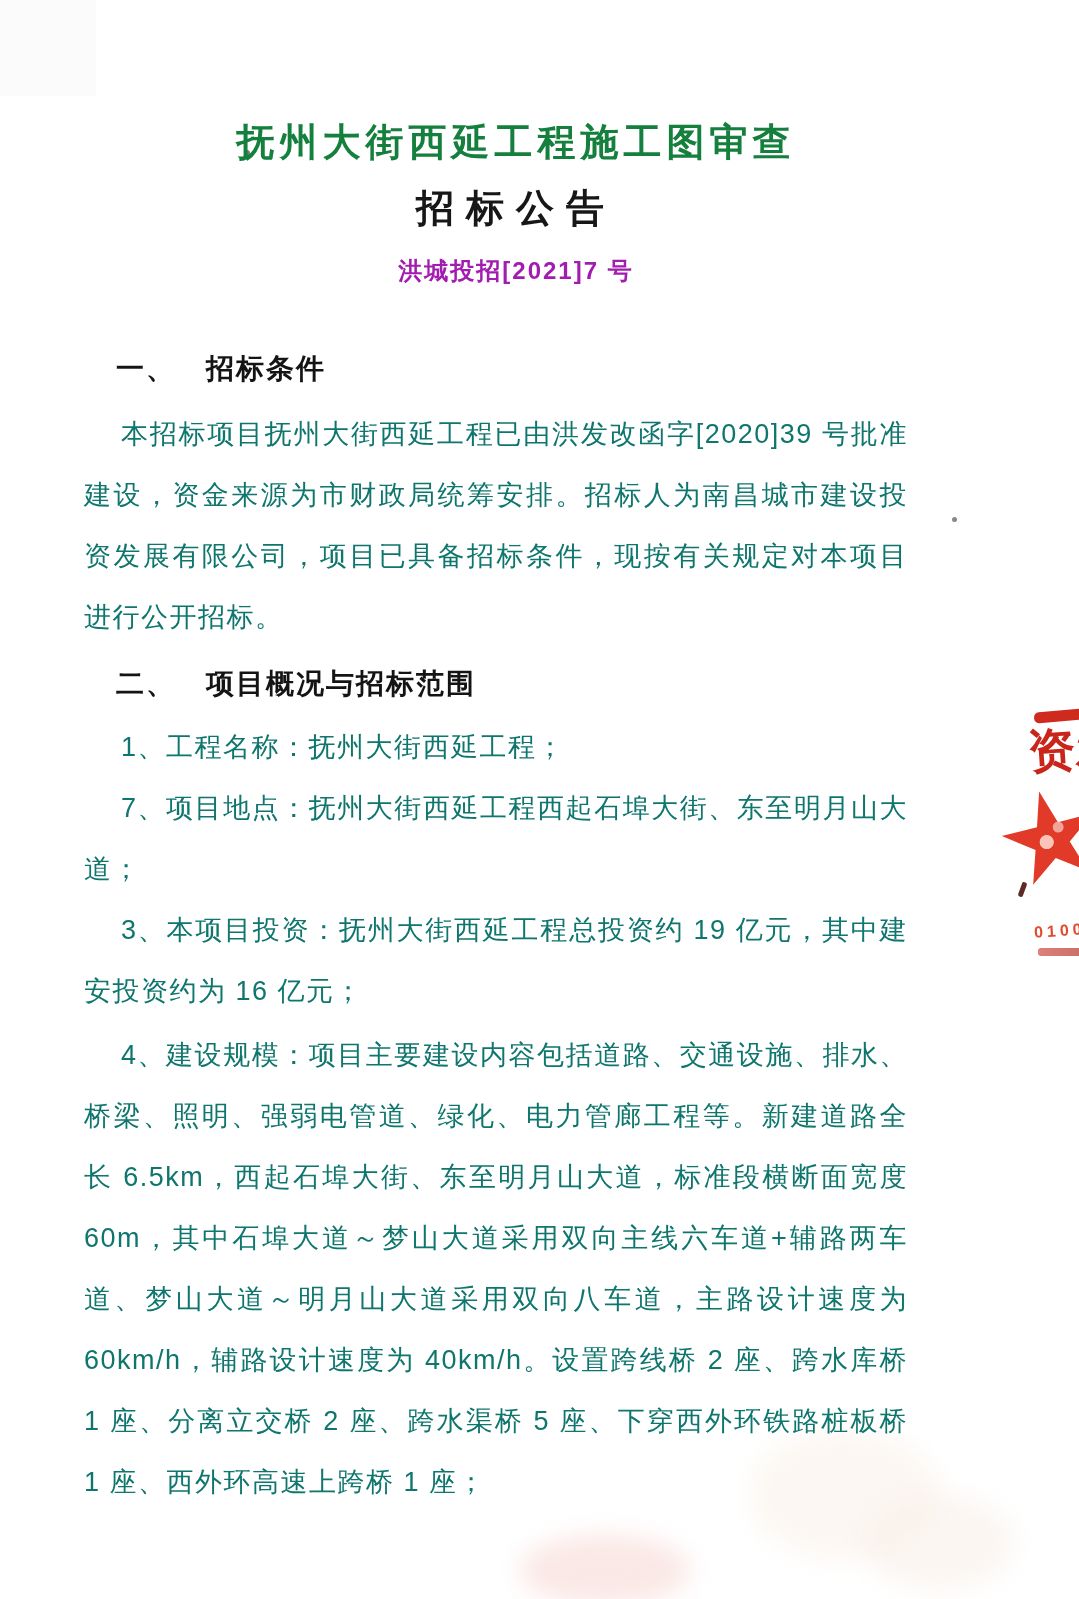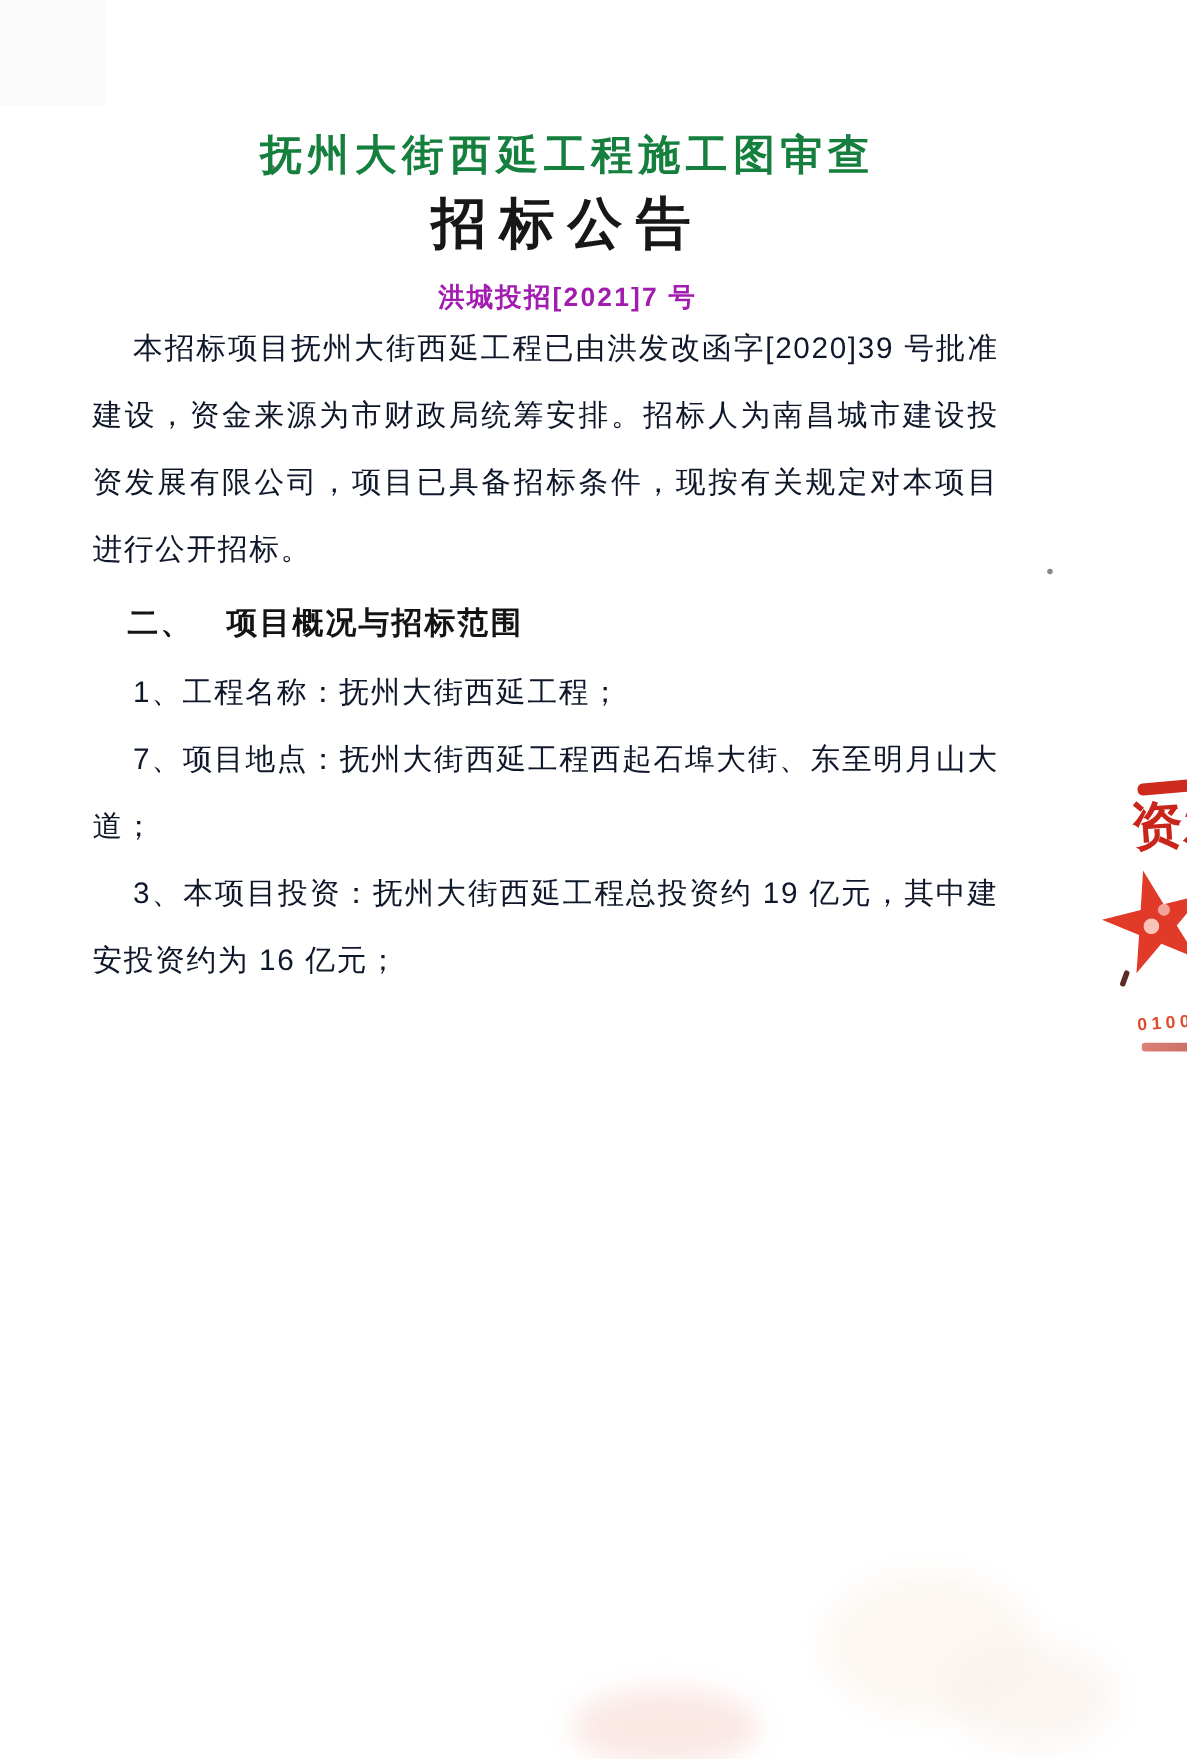--- a/index.html
+++ b/index.html
@@ -18,34 +18,34 @@
   .smudge.s2{left:750px;top:1430px;width:190px;height:130px;background:rgba(250,242,235,0.65);}
   .smudge.s3{left:865px;top:1495px;width:150px;height:95px;background:rgba(248,238,231,0.55);}
   .stray-dot{position:absolute;border-radius:50%;}
   .dot-title{left:244px;top:150px;width:6px;height:6px;background:#4a4a4a;opacity:.75;}
   .dot-margin{left:952px;top:517px;width:5px;height:5px;background:#6a6a6a;opacity:.8;}
 
   
   .content{position:absolute;left:84px;top:0;width:824px;}
   .titleblock{padding-left:40px;text-align:center;}
   .title1{margin:118px 0 0 0;font-size:38px;font-weight:700;letter-spacing:5px;color:#15803d;line-height:48px;}
-  .title2{margin:20px 0 0 0;font-size:50px;font-weight:700;letter-spacing:12px;color:#171717;line-height:44px;font-family:Liberation Mono, monospace;}
+  .title2{margin:20px 0 0 0;font-size:38px;font-weight:700;letter-spacing:12px;color:#171717;line-height:44px;}
   .docno{margin:26px 0 0 0;font-size:24px;font-weight:700;letter-spacing:2px;color:#a21caf;line-height:30px;}
 
   .section-heading{
     font-size:28px;font-weight:700;color:#141414;
     line-height:34px;margin:0;padding-left:32px;letter-spacing:2px;
   }
   .section-heading.h-0{margin-top:66px;margin-bottom:18px;}
   .section-heading.h-1{margin-top:19px;margin-bottom:16px;}
 
   .body-para{
     margin:0;
     font-size:27px;line-height:61px;
-    color:#0f172a;
+    color:#0f766e;
     text-align:justify;
     text-indent:37px;
     letter-spacing:1.5px;
   }
   .sec-1 .body-para:nth-of-type(4){margin-top:3px;}
 
   
   .stamp{position:absolute;left:1000px;top:690px;width:90px;height:290px;}
   .stamp *{position:absolute;}
   .stamp-bar{left:34px;top:20px;width:62px;height:11px;background:#cf2a1e;transform:rotate(-5deg);border-radius:5px;}
@@ -77,28 +77,30 @@
 <div class="stray-dot dot-title"></div>
 <div class="stray-dot dot-margin"></div>
 
 <div class="content">
   <div class="titleblock">
     <div class="title1">抚州大街西延工程施工图审查</div>
     <div class="title2">招标公告</div>
     <div class="docno">洪城投招[2021]7 号</div>
   </div>
   <div id="sections">
+      <div class="section-heading h-0">一、　招标条件</div>
       <div class="sec-0">
         <p class="body-para">本招标项目抚州大街西延工程已由洪发改函字[2020]39 号批准建设，资金来源为市财政局统筹安排。招标人为南昌城市建设投资发展有限公司，项目已具备招标条件，现按有关规定对本项目进行公开招标。</p>
       </div>
       <div class="section-heading h-1">二、　项目概况与招标范围</div>
       <div class="sec-1">
         <p class="body-para">1、工程名称：抚州大街西延工程；</p>
         <p class="body-para">7、项目地点：抚州大街西延工程西起石埠大街、东至明月山大道；</p>
         <p class="body-para">3、本项目投资：抚州大街西延工程总投资约 19 亿元，其中建安投资约为 16 亿元；</p>
+        <p class="body-para">4、建设规模：项目主要建设内容包括道路、交通设施、排水、桥梁、照明、强弱电管道、绿化、电力管廊工程等。新建道路全长 6.5km，西起石埠大街、东至明月山大道，标准段横断面宽度 60m，其中石埠大道～梦山大道采用双向主线六车道+辅路两车道、梦山大道～明月山大道采用双向八车道，主路设计速度为 60km/h，辅路设计速度为 40km/h。设置跨线桥 2 座、跨水库桥 1 座、分离立交桥 2 座、跨水渠桥 5 座、下穿西外环铁路桩板桥 1 座、西外环高速上跨桥 1 座；</p>
       </div>
     </div>
 </div>
 
 <div class="stamp">
   <div class="stamp-bar"></div>
   <div class="stamp-chars">资发</div>
   <div class="stamp-star"></div>
   <div class="stamp-tick"></div>
   <div class="stamp-digits">0100</div>

